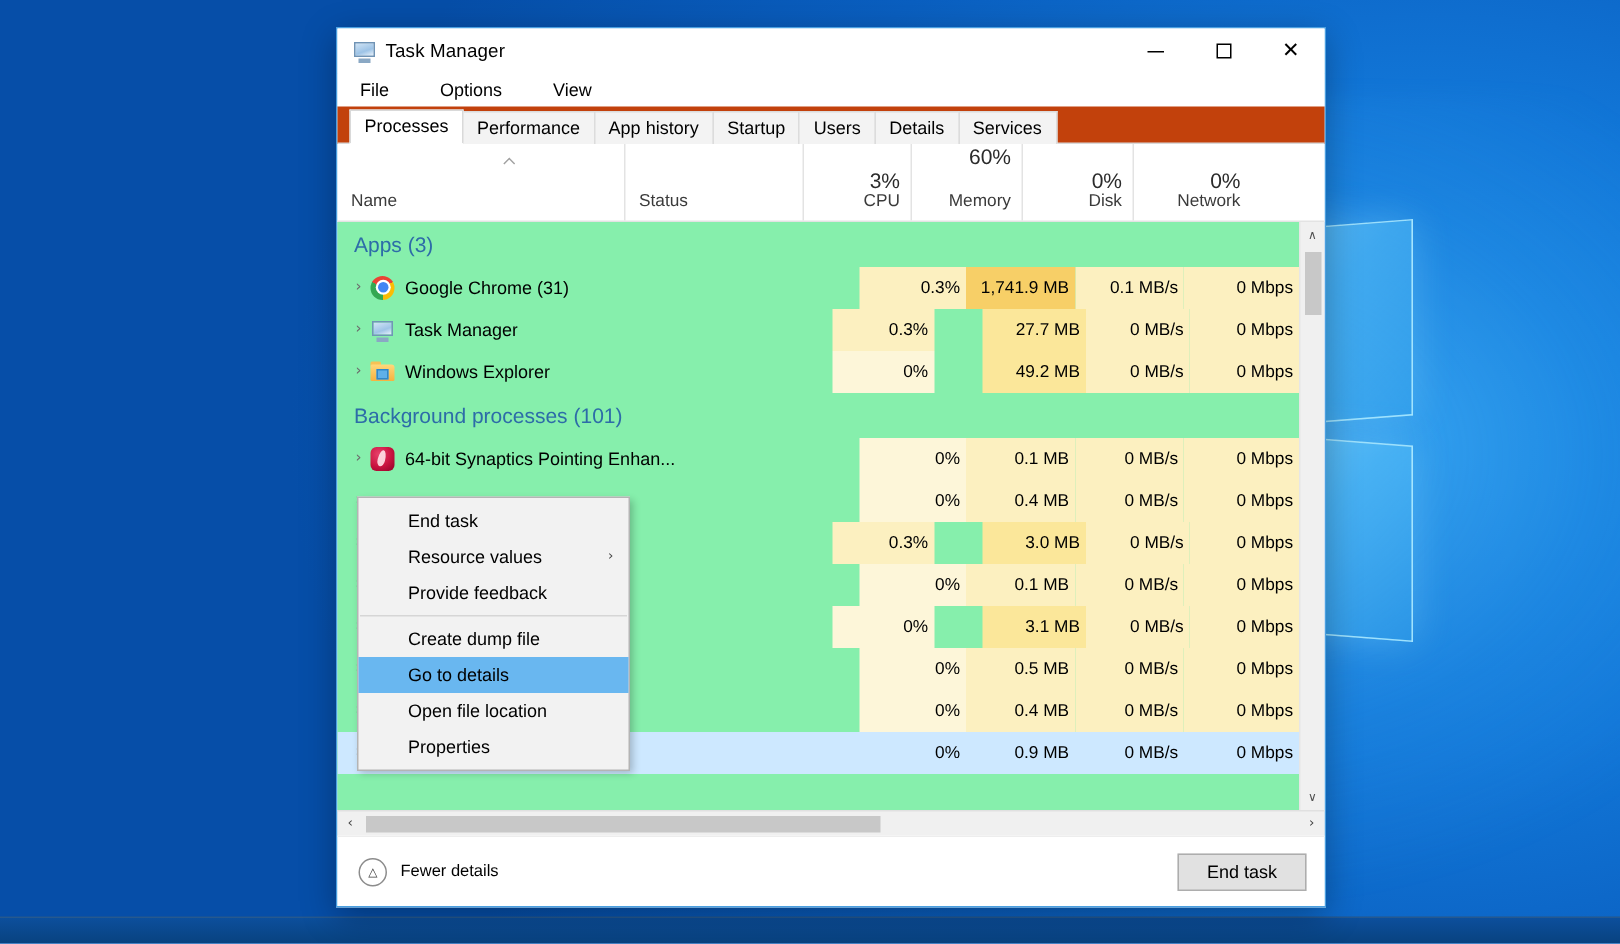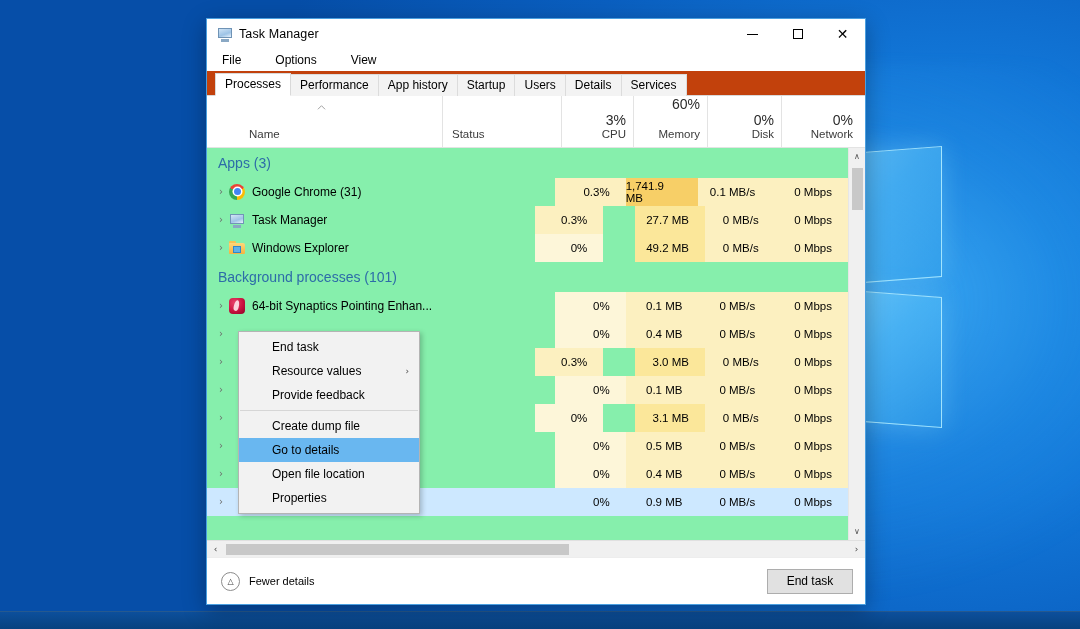--- a/index.html
+++ b/index.html
@@ -35,21 +35,21 @@
     position: absolute;
     background: linear-gradient(135deg, rgba(150,225,255,.70) 0%, rgba(90,195,250,.52) 55%, rgba(55,165,235,.40) 100%);
     border: 1px solid rgba(175,235,255,.85);
     box-shadow: 0 0 26px rgba(140,220,255,.32);
   }
   #pane-tl { left: 760px; top: 153px; width: 182px; height: 131px; transform: skewY(-4.4deg); }
   #pane-bl { left: 760px; top: 290px; width: 182px; height: 131px; transform: skewY(4.4deg); }
 
   
   #tm-window {
-    position: absolute; left: 206px; top: 18px;
+    position: absolute; left: 224px; top: 18px;
     width: 660px; height: 587px;
     background: #ffffff;
     border: 1px solid #4a9fe0;
     box-shadow: 0 6px 22px rgba(0,0,0,.30);
     display: flex; flex-direction: column;
   }
 
   
   #titlebar {
     height: 30px; flex: 0 0 30px;
@@ -122,21 +122,21 @@
     position: relative;
     display: flex; flex-direction: column; justify-content: flex-end;
     padding-bottom: 5px;
     border-right: 1px solid #e3e3e3;
   }
   .col:last-child { border-right: none; }
   .col .pct { font-size: 14px; color: #2b2b2b; text-align: right; padding-right: 7px; line-height: 1.15; }
   .col .lbl { line-height: 1.2; }
   .col.left .lbl { padding-left: 9px; }
   .col.right .lbl { text-align: right; padding-right: 7px; }
-  #col-name  { width: 236px; padding-left: 33px; }
+  #col-name  { width: 192px; }
   #col-status{ width: 119px; }
   #col-cpu   { width: 72px; }
   #col-mem   { width: 74px; gap: 16px; }
   #col-disk  { width: 74px; }
   #col-net   { width: 78px; border-right: none; }
   #sort-caret {
     position: absolute; left: 110px; top: 7px;
     width: 9px; height: 9px; opacity: .55;
   }
 
@@ -156,21 +156,21 @@
     font-size: 14px; color: #2d6ca8; padding-left: 11px; font-weight: normal;
   }
   .cell { display: flex; align-items: center; height: 28px; }
   .c-name   { width: 236px; display: flex; align-items: center; }
   .c-status { width: 119px; }
   .c-cpu    { width: 72px; }
   .c-mem    { width: 74px; }
   .c-disk   { width: 74px; }
   .c-net    { width: 78px; }
   .c-cpu, .c-mem, .c-disk, .c-net {
-    justify-content: flex-end; padding-right: 16px; font-size: 11.5px;
+    justify-content: flex-end; padding-right: 4px; font-size: 11.5px;
   }
   .chev {
     width: 16px; flex: 0 0 16px; text-align: center;
     color: #6d6d6d; font-size: 10px; margin-left: 6px;
     font-family: "DejaVu Sans", sans-serif;
   }
   .appicon { width: 16px; height: 16px; flex: 0 0 16px; margin-right: 7px; position: relative; }
   .nametext { white-space: nowrap; overflow: hidden; }
 
   

